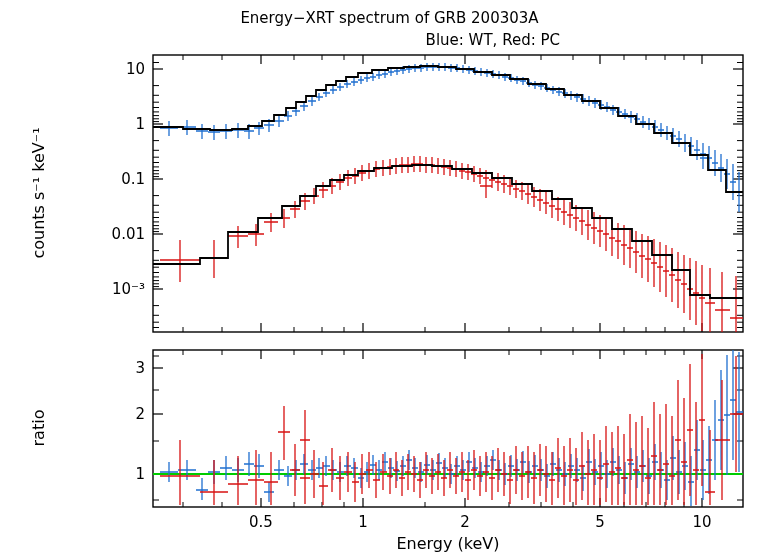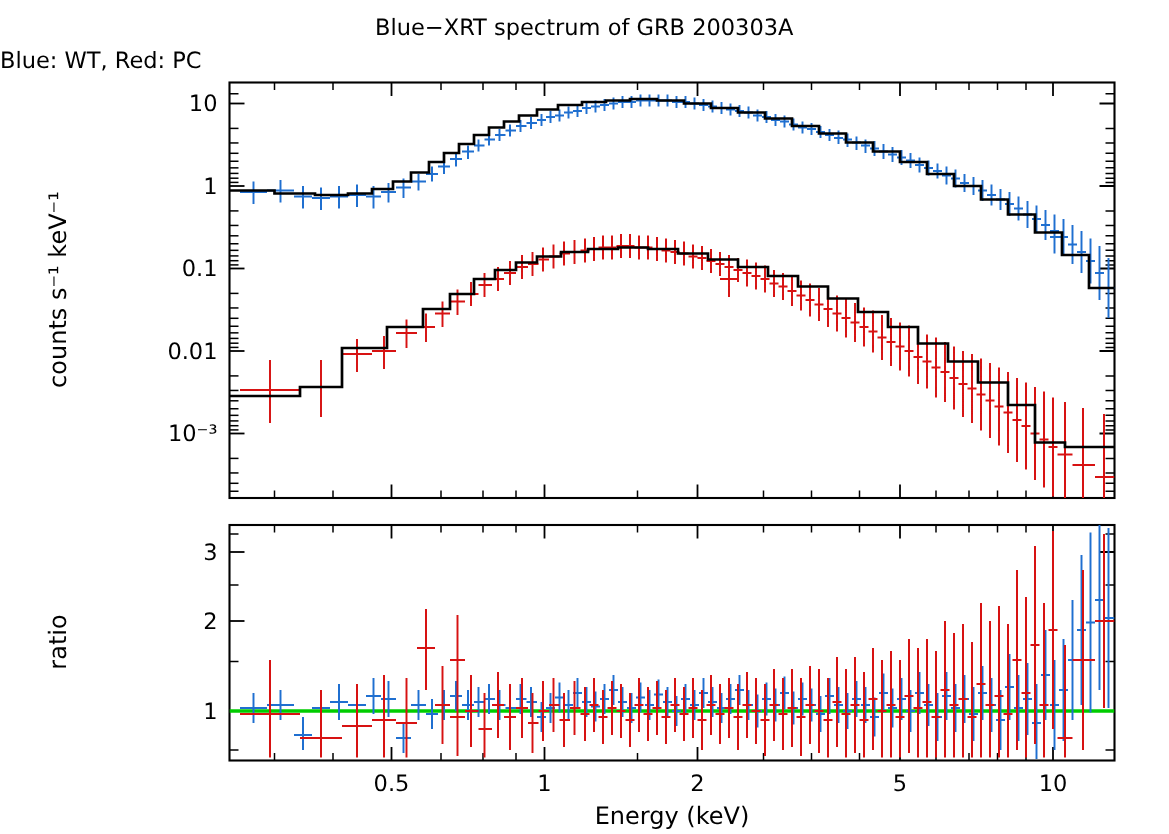--- a/index.html
+++ b/index.html
@@ -33,41 +33,41 @@
     line-height: 20px;
   }
   .title-sub {
     font-size: 15px;
     color: #000;
     line-height: 20px;
     position: absolute;
     left: 0;
     top: 22px;
     width: 560px;
-    text-align: left;
+    text-align: right;
   }
   svg {
     position: absolute;
     left: 0;
     top: 0;
   }
   text {
     font-family: "DejaVu Sans", sans-serif;
     fill: #000;
   }
   .ticklabel { font-size: 15px; }
   .axislabel { font-size: 16px; }
 </style>
 </head>
 <body>
 
 <div id="figure">
 
   <div class="title-block">
-    <div class="title-main">Blue−XRT spectrum of GRB 200303A</div>
+    <div class="title-main">Energy−XRT spectrum of GRB 200303A</div>
     <div class="title-sub">Blue: WT, Red: PC</div>
   </div>
 
   <svg width="779" height="556">
     <defs>
       <clipPath id="clipTop">
           <rect x="153" y="55" width="590" height="277"></rect>
         </clipPath>
       <clipPath id="clipBot">
           <rect x="153" y="350" width="590" height="157"></rect>

